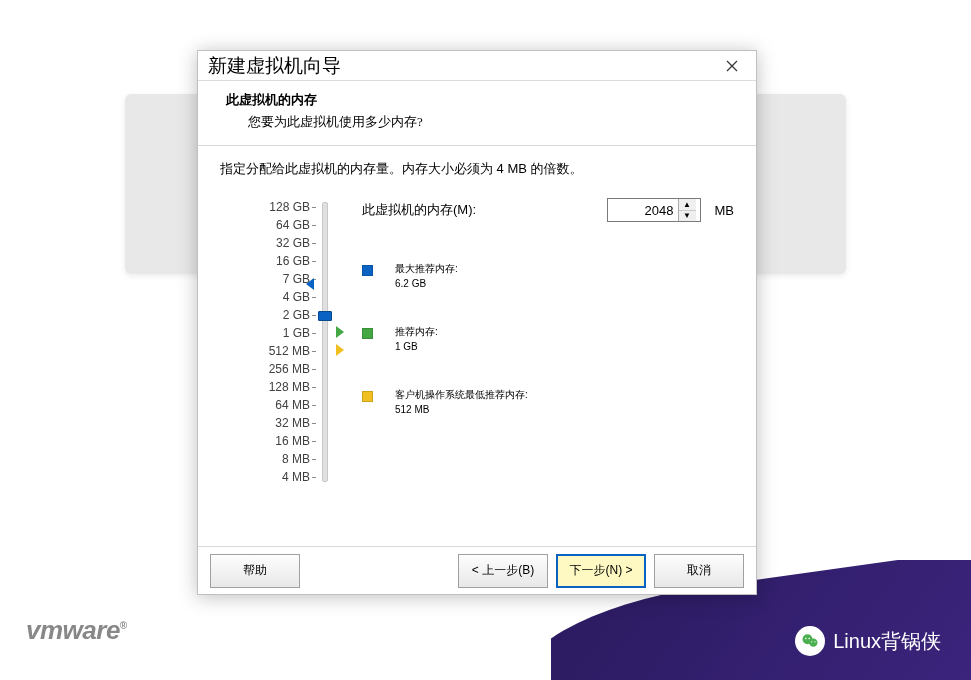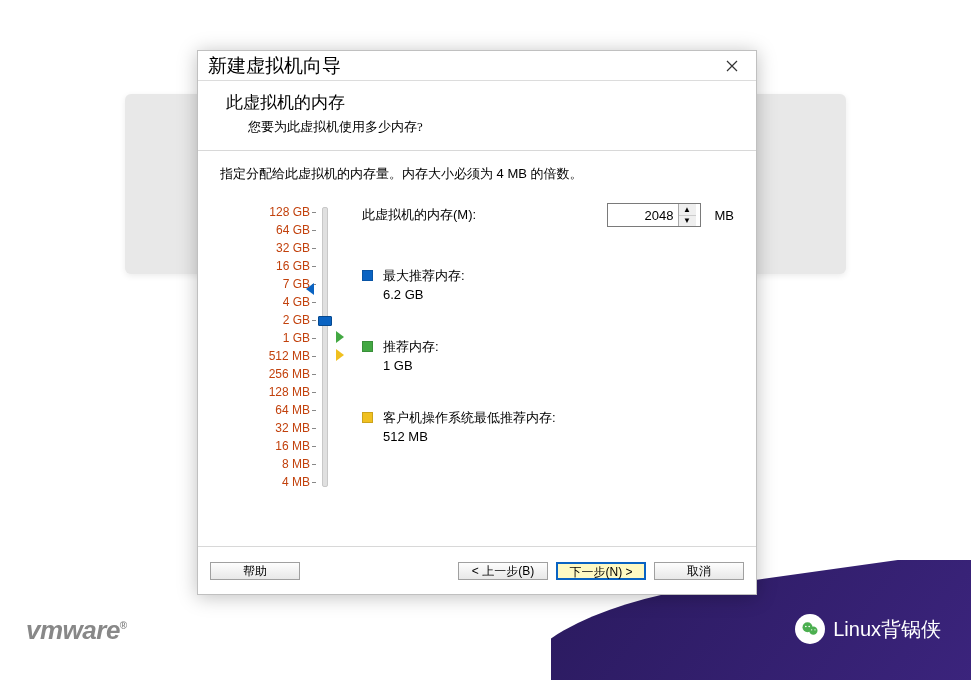--- a/index.html
+++ b/index.html
@@ -38,39 +38,39 @@
     .titlebar .title { font-size: 19px; }
     .close-btn {
       width: 40px; height: 28px;
       display: flex; align-items: center; justify-content: center;
       cursor: pointer; font-size: 15px;
     }
     .header-panel {
       padding: 10px 16px 14px 20px;
       border-bottom: 1px solid #d8d8d8;
     }
-    .header-panel .h-title { font-weight: normal; font-size: 17px; margin-bottom: 4px; margin-left: 8px;}
+    .header-panel .h-title { font-weight: bold; font-size: 13px; margin-bottom: 4px; margin-left: 8px;}
     .header-panel .h-sub { font-size: 13px; margin-left: 30px; font-family: Liberation Serif, serif; }
     .content {
       flex: 1;
       padding: 14px 22px 4px 22px;
       position: relative;
     }
     .instr { font-size: 13px; margin-bottom: 20px; }
     .layout {
       display: flex;
     }
     .scale-col {
       width: 90px;
       position: relative;
       display: flex; flex-direction: column; align-items: flex-end;
       margin-right: 6px;
     }
     .scale-label {
-      font-size: 12px; color: #c2410c;
+      font-size: 12px; color: #404040;
       height: 18px; line-height: 18px;
       position: relative;
     }
     .scale-label::after {
       content: "";
       position: absolute;
       right: -6px; top: 9px;
       width: 4px; height: 1px; background: #888;
     }
     .scale-track {
@@ -131,39 +131,39 @@
       width: 18px; height: 22px;
     }
     .spin-btns span {
       flex:1; display:flex; align-items:center; justify-content:center;
       font-size:8px; background:#efefef; cursor:pointer;
       border-bottom: 1px solid #ccc;
     }
     .spin-btns span:last-child { border-bottom:none; }
     .unit { font-size: 13px; margin-left: 4px; }
     .legend-item {
-      display: flex; align-items: flex-start; gap: 10px;
-      margin-bottom: 36px; font-size: 13px;
+      display: flex; align-items: flex-start; gap: 22px;
+      margin-bottom: 36px; font-size: 10px;
     }
     .legend-sq {
       width: 11px; height: 11px; margin-top: 3px;
       border: 1px solid rgba(0,0,0,0.15);
     }
     .legend-sq.blue { background: #0a63c2; }
     .legend-sq.green { background: #43a843; }
     .legend-sq.yellow { background: #f0c020; }
     .legend-text div:first-child { margin-bottom: 2px; }
     .button-row {
       height: 48px;
       border-top: 1px solid #d8d8d8;
       display: flex; align-items: center; justify-content: flex-end;
       gap: 8px; padding: 0 12px;
     }
     .btn {
-      min-width: 90px; height: 18px;
+      min-width: 90px; height: 34px;
       background: linear-gradient(#fdfdfd, #e8e8e8);
       border: 1px solid #a0a0a0;
       font-size: 12px;
       cursor: pointer;
       padding: 0 10px;
     }
     .btn.help { margin-right: auto; }
     .btn.default {
       border: 2px solid #0a63c2;
       background: #fef9c3;
@@ -191,21 +191,21 @@
     }
     .swoosh-light {
       position: absolute; right: -60px; bottom: -90px;
       width: 520px; height: 160px;
       background: linear-gradient(135deg, #b89aff 0%, #d0baff 100%);
       transform: rotate(-5deg);
       border-top-left-radius: 260px 100px;
     }
     .wechat-badge {
       position: absolute;
-      right: 30px; bottom: 36px;
+      right: 30px; bottom: 24px;
       display: flex; align-items: center; gap: 8px;
       color: #fff; font-size: 20px; font-weight: 500;
       z-index: 5;
     }
     .wechat-icon {
       width: 30px; height: 30px; border-radius: 50%;
       background: #fff;
       display:flex; align-items:center; justify-content:center;
     }
   </style>

